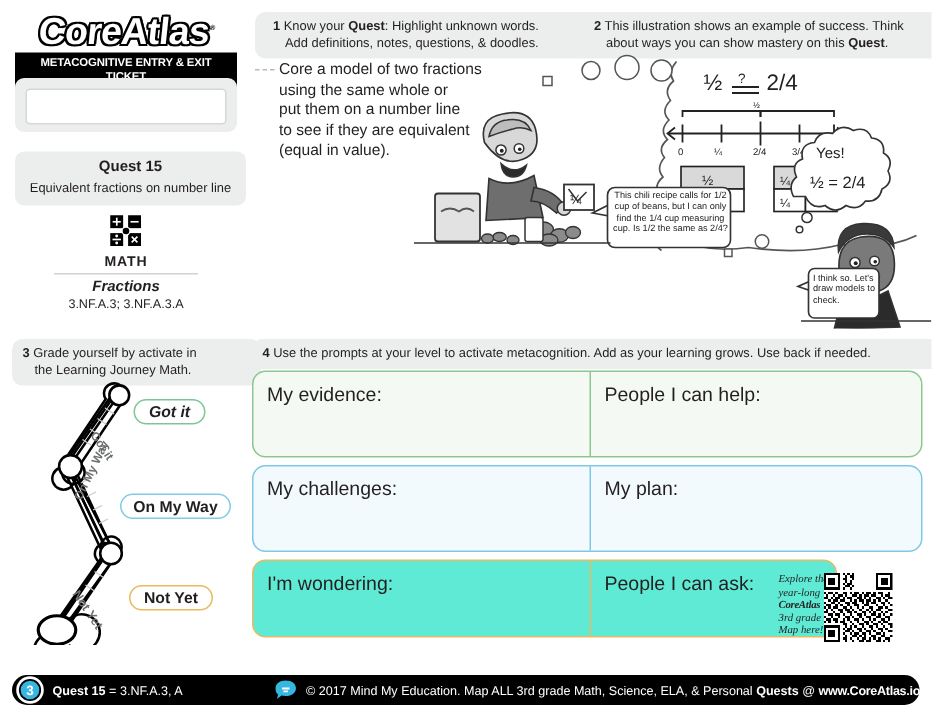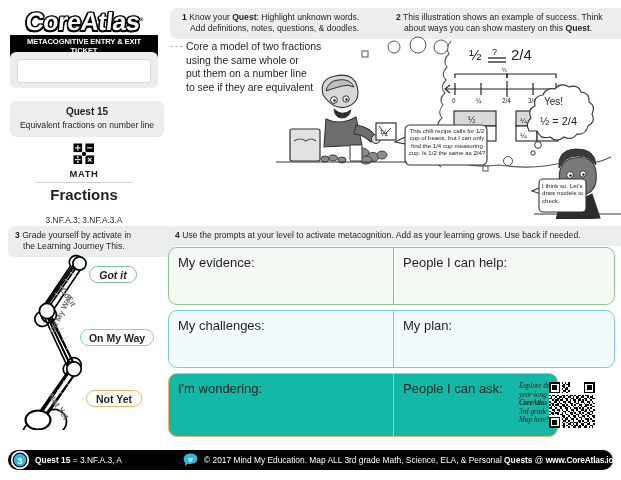--- a/index.html
+++ b/index.html
@@ -55,22 +55,22 @@
     position:absolute;left:10px;top:101px;width:148px;background:#eceded;
     border-radius:6px;padding:5px 3px 6px 3px;text-align:center;
   }
   .quest-title{font-size:10px;font-weight:bold;line-height:12px;}
   .quest-sub{font-size:8.6px;line-height:11px;margin-top:2px;}
 
   .subjblock{position:absolute;left:10px;top:143px;width:148px;text-align:center;}
   .math-icon{width:22px;height:22px;margin:0 auto;display:block;}
   .subj-name{font-size:9.4px;font-weight:bold;letter-spacing:0.6px;margin-top:3px;}
   .subj-rule{width:96px;height:1px;background:#cfd1d2;margin:3px auto 3px auto;}
-  .subj-topic{font-size:15px;font-weight:bold;}
-  .subj-codes{font-size:8.4px;margin-top:12px;color:#231f20;}
+  .subj-topic{font-size:10px;font-weight:bold;font-style:italic;}
+  .subj-codes{font-size:8.4px;margin-top:0;color:#231f20;}
 
   
   .sec3head{position:absolute;left:8px;top:226px;width:152px;}
   .meter-wrap{position:absolute;left:0px;top:250px;width:165px;height:192px;}
   .meter-svg{position:absolute;left:8px;top:0;}
   .pill{
     position:absolute;border-radius:11px;background:#fff;
     font-size:10.5px;font-weight:bold;font-style:italic;
     text-align:center;line-height:16px;height:17px;
     box-sizing:border-box;
@@ -91,21 +91,21 @@
   
   .sec2head{position:absolute;left:389px;top:8px;width:228px;}
   .illus{position:absolute;left:276px;top:33px;width:345px;height:186px;}
 
   
   .sec4head{position:absolute;left:168px;top:226px;width:450px;}
   .prompts{position:absolute;left:168px;top:247px;width:447px;}
   .prow{position:relative;width:447px;box-sizing:border-box;border-radius:9px;margin-bottom:5px;}
   .prow.green{height:58px;border:1.3px solid #8cc78f;background:#f4faf3;}
   .prow.blue{height:58px;border:1.3px solid #7ec8e6;background:#f3fafd;}
-  .prow.orange{height:64px;width:390px;border:1.3px solid #e7b963;background:#14b8a6;}
+  .prow.orange{height:52px;width:390px;border:1.3px solid #e7b963;background:#5eead4;}
   .plabel{position:absolute;left:9px;top:7px;font-size:13px;color:#231f20;}
   .vsep{position:absolute;top:0;width:1.3px;height:100%;}
   .vsep.green{background:#8cc78f;}
   .vsep.blue{background:#7ec8e6;}
   .vsep.orange{background:#e7b963;}
 
   
   .qrblock{position:absolute;left:503px;top:381px;width:112px;height:48px;}
   .qr-text{
     position:absolute;left:16px;top:1px;width:44px;
@@ -178,21 +178,21 @@
       </svg>
       <div class="subj-name">MATH</div>
       <div class="subj-rule"></div>
       <div class="subj-topic">Fractions</div>
       <div class="subj-codes">3.NF.A.3; 3.NF.A.3.A</div>
     </div>
 
     <div class="sec3head grayhead">
       <span class="num">3</span>
       <span>Grade yourself by activate in</span><br>
-      <span style="padding-left:8px">the Learning Journey This.</span>
+      <span style="padding-left:8px">the Learning Journey Math.</span>
     </div>
 
     <div class="meter-wrap">
       <svg class="meter-svg" width="82" height="180" viewBox="0 0 82 180">
         <g fill="#ffffff" stroke="#000000" stroke-width="1.7" stroke-linejoin="round" stroke-linecap="round">
           <path d="M 68 14 L 36 60 L 64 118 L 30 168"></path>
         </g>
         <g fill="#ffffff" stroke="#000000" stroke-width="1.7">
           <path d="M 73.5 8.5 a 6 6 0 1 0 -11 7.5 L 31.5 62 a 7.5 7.5 0 1 0 9.8 4 L 69.2 120 a 7 7 0 1 0 -10.4 5.2 L 26 172 a 12 12 0 1 0 12 8 a 12 12 0 1 0 -3 -12 L 69 121 a 7 7 0 1 0 -9.8 -5 L 34 62 a 7.5 7.5 0 1 0 6.5 -4.5 L 72 12 Z" fill="none"></path>
         </g>
@@ -230,20 +230,21 @@
     <span class="num">1</span>
     <span>Know your </span><b>Quest</b><span>: Highlight unknown words.</span><br>
     <span style="padding-left:8px">Add definitions, notes, questions, &amp; doodles.</span>
   </div>
   <div class="dashline"></div>
   <div class="sec1body">
     <div>Core a model of two fractions</div>
     <div>using the same whole or</div>
     <div>put them on a number line</div>
     <div>to see if they are equivalent</div>
+    <div>(equal in value).</div>
   </div>
 
   <div class="sec2head grayhead">
     <span class="num">2</span>
     <span>This illustration shows an example of success. Think</span><br>
     <span style="padding-left:8px">about ways you can show mastery on this </span><b>Quest</b><span>.</span>
   </div>
 
   <svg class="illus" viewBox="0 0 345 186">
 

